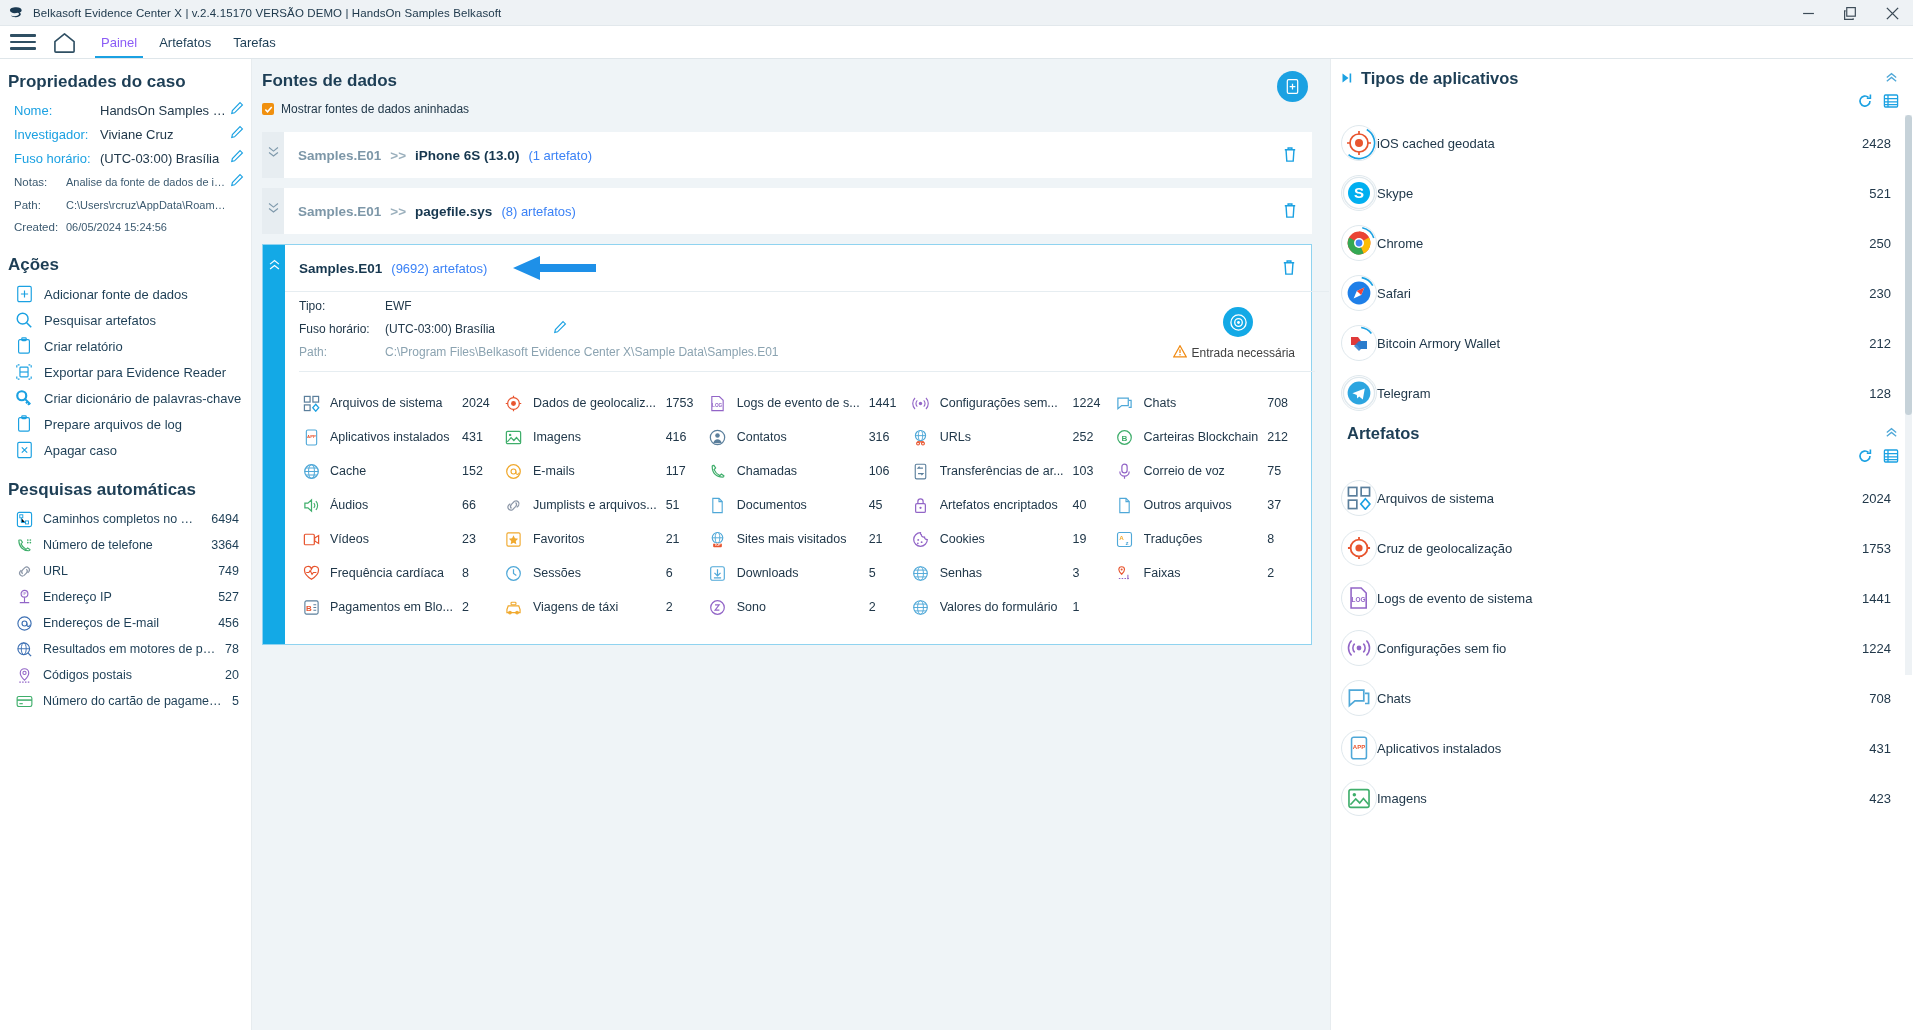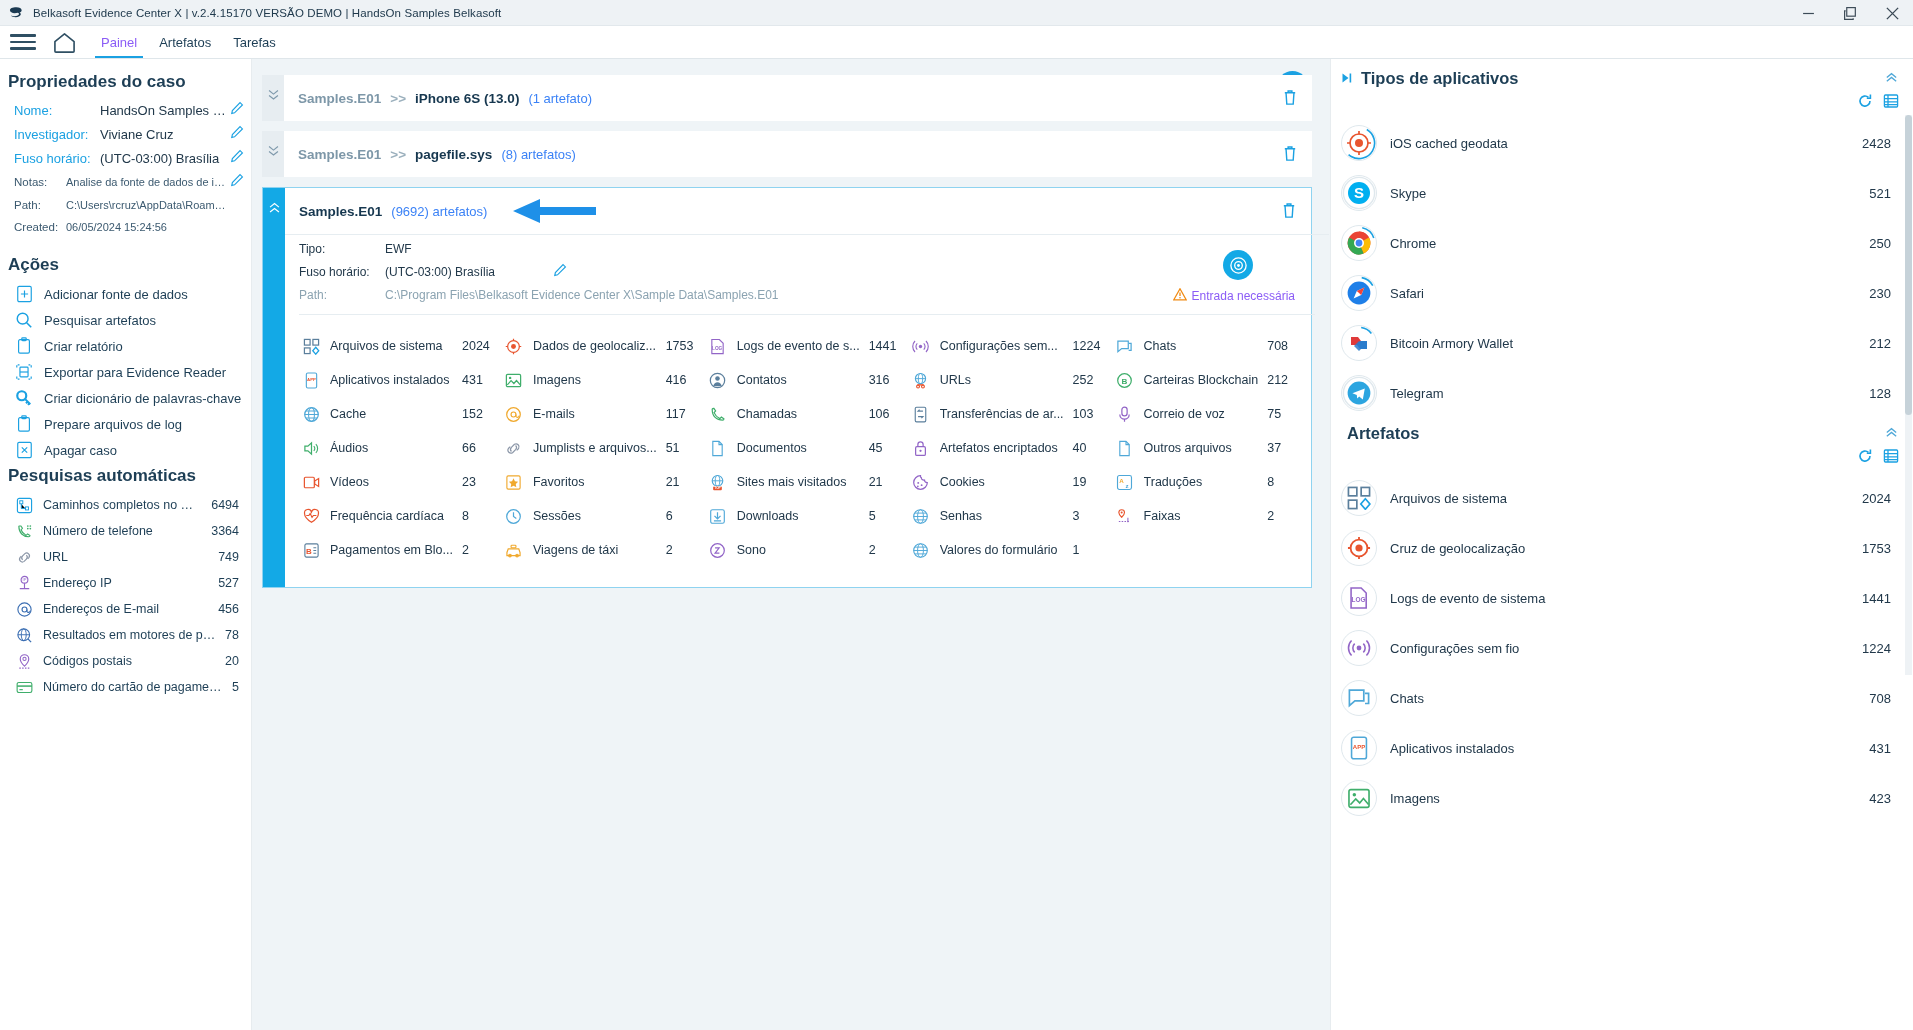--- a/index.html
+++ b/index.html
@@ -145,21 +145,21 @@
   .meta-edit { margin-left: 58px; }
 
   .analyze-btn {
     position: absolute; right: 58px; top: 62px;
     width: 30px; height: 30px; border-radius: 50%; background: #13a9e6;
     display:flex;align-items:center;justify-content:center; cursor:pointer;
   }
   .entry-warn {
     position: absolute; right: 16px; top: 100px;
     display: flex; align-items: center; gap: 5px;
-    font-size: 12px; color: #8b5cf6;
+    font-size: 12px; color: #404040;
   }
 
   .art-grid {
     display: grid;
     grid-template-columns: repeat(5, 1fr);
     column-gap: 0px; row-gap: 0px;
     padding: 14px 6px 14px 2px;
     border-top: 1px solid #e6edf1; margin-top: 10px;
   }
   .art-cell { display: flex; align-items: center; gap: 9px; height: 34px; padding-right: 8px; cursor: pointer;}
@@ -173,21 +173,21 @@
     background: #ffffff; border-left: 1px solid #e7ecef;
     display: flex; flex-direction: column; overflow: hidden; position: relative;
   }
   .rs-head {
     display: flex; align-items: center; padding: 10px 14px 0 10px; gap: 8px;
   }
   .rs-title { font-size: 16.5px; font-weight: bold; color: #1d3e55; flex: 1;}
   .rs-tools { display: flex; align-items: center; gap: 10px; padding: 5px 14px 5px 0; justify-content: flex-end;}
   .rs-list { flex: 0 0 auto; }
   .rs-row {
-    display: flex; align-items: center; gap: 13px;
+    display: flex; align-items: center; 
     padding: 5px 22px 5px 10px; height: 50px; cursor: pointer;
   }
   .rs-avatar {
     width: 36px; height: 36px; border-radius: 50%;
     border: 1.5px solid #dfe8ed;
     display:flex; align-items:center; justify-content:center;
     position: relative; flex: 0 0 36px; background:#fff;
   }
   .rs-lbl { font-size: 13px; color: #21384a; flex: 1; white-space: nowrap; overflow: hidden; text-overflow: ellipsis;}
   .rs-cnt { font-size: 13px; color: #21384a; text-align: right; white-space: nowrap;}
@@ -363,21 +363,21 @@
     <div class="act-row">
       <span class="act-ico">
         <svg width="17" height="18" viewBox="0 0 18 20">
             <rect x="1.5" y="1.5" width="15" height="17" rx="1.5" fill="none" stroke="#1ba1e2" stroke-width="1.3"></rect>
             <path d="M6 7l6 6M12 7l-6 6" stroke="#1ba1e2" stroke-width="1.3"></path>
           </svg>
       </span>
       <span class="act-lbl">Apagar caso</span>
     </div>
 
-    <div class="sec-title" style="">Pesquisas automáticas</div>
+    <div class="sec-title" style="margin-top:14px">Pesquisas automáticas</div>
 
     <div class="ps-row">
       <span class="ps-ico">
         <svg width="17" height="17" viewBox="0 0 18 18">
             <rect x="1.5" y="1.5" width="15" height="15" rx="2" fill="none" stroke="#1ba1e2" stroke-width="1.2"></rect>
             <rect x="4" y="4" width="3.2" height="3.2" fill="none" stroke="#1ba1e2" stroke-width="1"></rect>
             <rect x="10" y="10.5" width="3.2" height="3.2" fill="none" stroke="#1ba1e2" stroke-width="1"></rect>
             <path d="M5.6 7.4v4.7h4.3" stroke="#1ba1e2" stroke-width="1"></path>
           </svg>
       </span>
@@ -459,20 +459,31 @@
             <path d="M1.2 6h15.6" stroke="#3fae6b" stroke-width="1.6"></path>
             <path d="M3.6 9.8h3.6" stroke="#3fae6b" stroke-width="1.2"></path>
           </svg>
       </span>
       <span class="ps-lbl">Número do cartão de pagamento</span>
       <span class="ps-cnt">5</span>
     </div>
   </div>
 
   <div class="center">
+    <div class="center-head">
+      <div class="center-title">Fontes de dados</div>
+      <div class="chk-line">
+        <span class="chk">
+          <svg width="9" height="9" viewBox="0 0 10 10">
+              <path d="M1.5 5l2.4 2.6L8.6 2.3" stroke="#fff" stroke-width="1.7" fill="none"></path>
+            </svg>
+        </span>
+        <span class="chk-lbl">Mostrar fontes de dados aninhadas</span>
+      </div>
+    </div>
 
     <div class="add-src-btn">
       <svg width="17" height="17" viewBox="0 0 18 18">
           <rect x="3.5" y="1.8" width="11" height="14.4" rx="1.4" fill="none" stroke="#fff" stroke-width="1.3"></rect>
           <path d="M9 6.2v6M6 9.2h6" stroke="#fff" stroke-width="1.3"></path>
         </svg>
     </div>
 
     <div class="ds-list">
 

